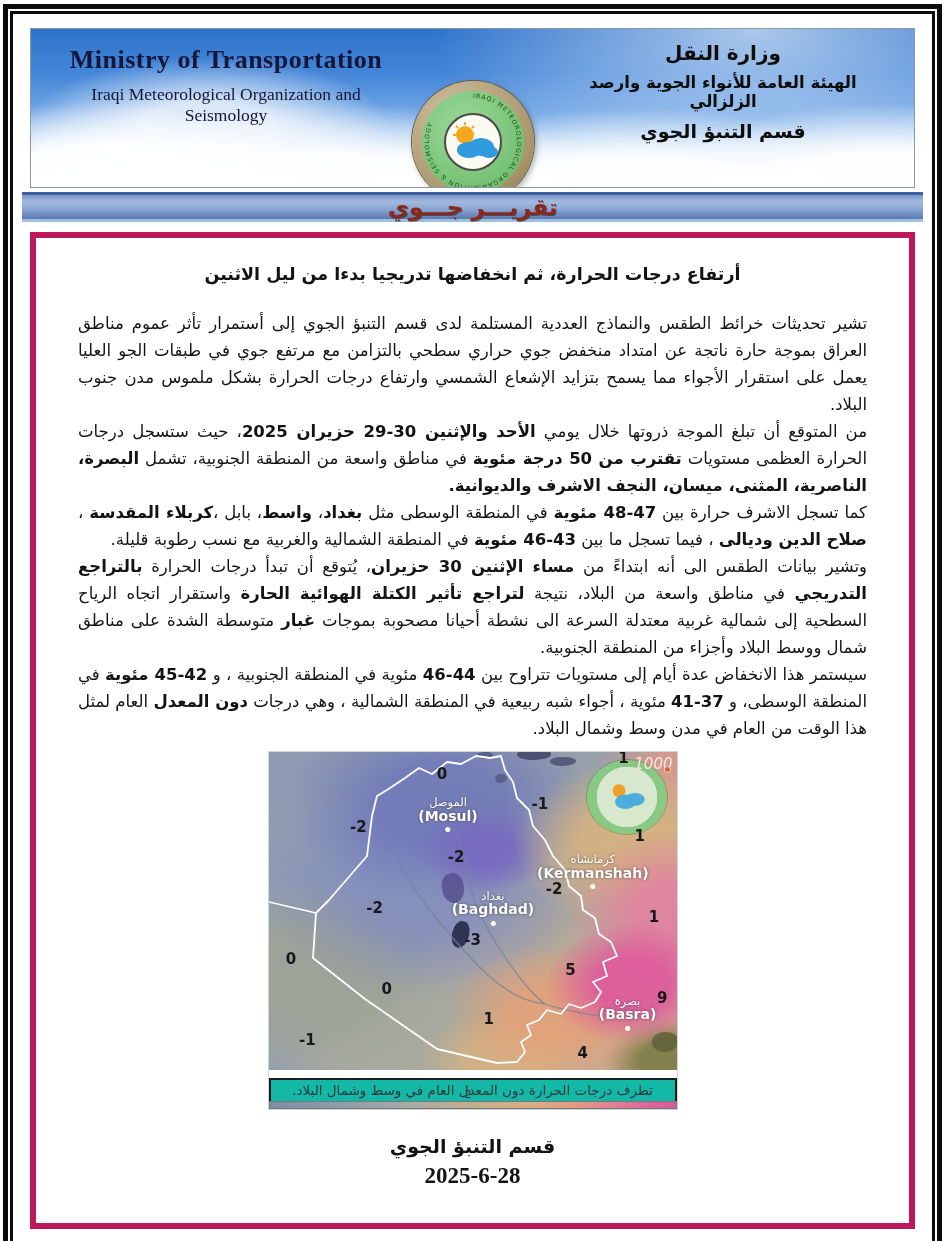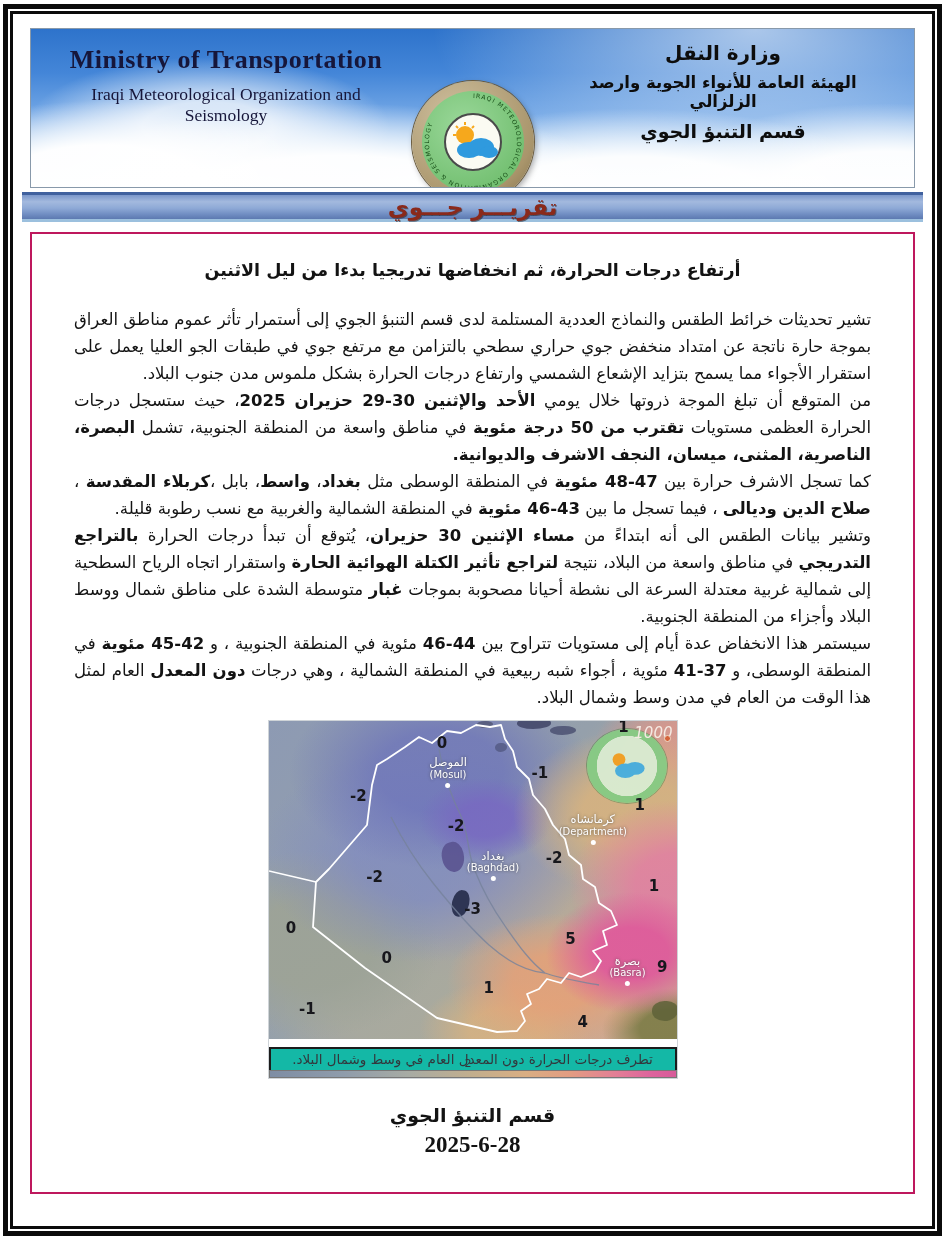--- a/index.html
+++ b/index.html
@@ -47,21 +47,21 @@
   .title-bar {
     margin:4px 0 0; height:30px; position:relative;
     border-top:3px solid #40619e; border-bottom:3px solid #9cc0de;
     background:linear-gradient(180deg,#7b97ca 0%,#a3b9de 28%,#8ea9d6 55%,#7390c4 78%,#5c79b1 100%);
     display:flex; align-items:center; justify-content:center;
   }
   .title-bar .t { direction:rtl; font-size:23px; font-weight:bold; color:#8a291b;
                   text-shadow:1px 1px 0 rgba(40,30,30,.55); letter-spacing:1px; }
 
   
-  .content { margin:10px 8px 0; border:2px solid #be185d; background:#fff;
+  .content { margin:10px 8px 0; border:6px solid #be185d; background:#fff;
              padding:26px 42px 34px; direction:rtl; color:#131313; }
   .report-heading { text-align:center; font-weight:bold; font-size:17.5px; margin-bottom:26px; }
   .paras p { font-size:16.5px; line-height:27px; text-align:justify; }
   .paras p b { font-weight:bold; }
 
   
   .map-wrap { width:408px; margin:10px auto 26px; direction:ltr; box-shadow:0 0 0 1px #cfd4d8; }
   .map-area { position:relative; width:408px; height:318px; overflow:hidden;
     background:
       radial-gradient(ellipse 120px 85px at 89% 73%, rgba(222,92,155,.95) 30%, rgba(222,92,155,0) 72%),
@@ -76,23 +76,23 @@
       radial-gradient(ellipse 230px 150px at 38% 42%, rgba(124,134,198,.6) 30%, rgba(124,134,198,0) 72%),
       radial-gradient(ellipse 170px 125px at 11% 70%, rgba(157,163,151,.95) 35%, rgba(157,163,151,0) 75%),
       radial-gradient(ellipse 210px 105px at 33% 90%, rgba(168,170,158,.85) 32%, rgba(168,170,158,0) 72%),
       linear-gradient(135deg,#8d9ab3 0%,#95a0ab 45%,#bcab96 72%,#d5a890 100%);
   }
   .map-area svg.lines { position:absolute; inset:0; width:100%; height:100%; }
   .blob { position:absolute; border-radius:50% 45% 55% 50%; }
   .mval { position:absolute; transform:translate(-50%,-50%); font-size:15px; font-weight:bold;
           color:#17171c; font-family:"DejaVu Sans", sans-serif; }
   .city { position:absolute; transform:translate(-50%,0); text-align:center; color:#fdfdfd;
-          text-shadow:0 0 3px rgba(60,60,60,.8); line-height:1.1; }
+          text-shadow:0 0 3px rgba(60,60,60,.8); line-height:1.1;margin-top:9px; }
   .city .ar { font-size:11.5px; display:block; }
-  .city .en { font-size:10px; display:block; }
+  .city .en { font-size:14px; display:block;font-weight:bold; }
   .city .dot { display:block; width:5px; height:5px; background:#fff; border-radius:50%;
                margin:3px auto 0; }
   .map-logo { position:absolute; top:8px; right:10px; width:80px; height:74px; border-radius:50%;
        background:radial-gradient(circle, #d9ecd2 55%, #86cb84 56% 86%, #5fae60 87%);
        box-shadow:0 0 0 1px rgba(80,130,80,.6); opacity:.95;
        display:flex; align-items:center; justify-content:center; }
   .corner-label { position:absolute; top:3px; right:4px; color:#f4e9e2; font-size:15px;font-style:italic; }
   .corner-marker { position:absolute; top:14px; right:6px; width:7px; height:7px;
        background:#d4633a; border-radius:50%; border:1px solid #f0d9c8; }
   .map-caption { position:relative; border:2px solid #1c1c1c; border-bottom:none; background:#14b8a6;
@@ -215,21 +215,21 @@
               <div class="mval" style="left: 77%; top: 94.5%;">4</div>
             </div>
           <div>
               <div class="city" style="left: 44%; top: 11%;">
                 <span class="ar">الموصل</span>
                 <span class="en">(Mosul)</span>
                 <span class="dot"></span>
               </div>
               <div class="city" style="left: 79.5%; top: 29%;">
                 <span class="ar">كرمانشاه</span>
-                <span class="en">(Department)</span>
+                <span class="en">(Kermanshah)</span>
                 <span class="dot"></span>
               </div>
               <div class="city" style="left: 55%; top: 40.5%;">
                 <span class="ar">بغداد</span>
                 <span class="en">(Baghdad)</span>
                 <span class="dot"></span>
               </div>
               <div class="city" style="left: 88%; top: 73.5%;">
                 <span class="ar">بصرة</span>
                 <span class="en">(Basra)</span>

